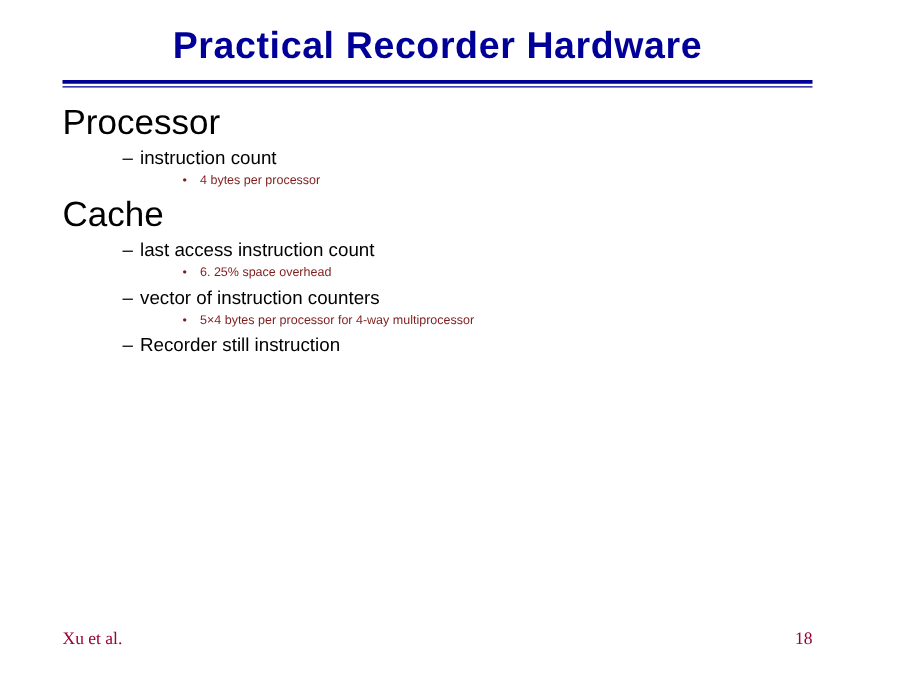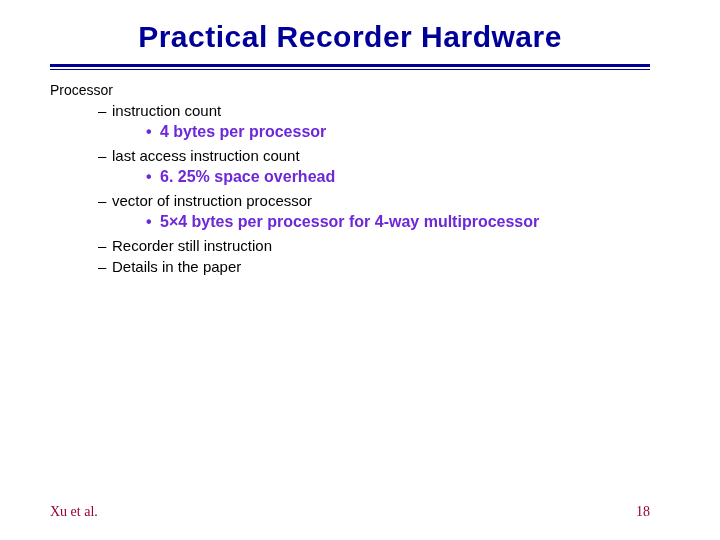--- a/index.html
+++ b/index.html
@@ -3,23 +3,23 @@
 <meta charset="utf-8">
 <style>
   * { margin: 0; padding: 0; box-sizing: border-box; }
   html, body { width: 720px; height: 540px; background: #fff; font-family: Arial, Helvetica, sans-serif; }
   .slide { width: 700px; height: 540px; position: relative; padding: 20px 50px 0 50px; }
   .title { color: #000099; font-size: 30px; text-align: center; margin-bottom: 10px; letter-spacing: 0.5px; }
   .title-rule { position: relative; margin-bottom: 12px; }
   .title-rule .bar { height: 3px; background: #000099; width: 100%; }
   .title-rule .thin { height: 1px; background: #000099; width: 100%; margin-top: 2px; }
   .content { margin-top: 4px; }
-  .l1 { font-size: 14px; color: #000; margin-left: 0; margin-top: 4px; margin-bottom: 2px; }
+  .l1 { font-size: 28px; color: #000; margin-left: 0; margin-top: 4px; margin-bottom: 2px; }
   .l2 { font-size: 15px; color: #000; margin-left: 48px; margin-top: 4px; margin-bottom: 2px; }
-  .l3 { font-size: 16px; color: #6d28d9; margin-left: 96px; margin-top: 4px; margin-bottom: 6px; font-weight: bold; }
+  .l3 { font-size: 10px; color: #7f1d1d; margin-left: 96px; margin-top: 4px; margin-bottom: 6px; font-weight: normal; }
   .dash { display: inline-block; width: 14px; }
   .dot { display: inline-block; width: 14px; }
   .footer { position: absolute; bottom: 20px; left: 50px; right: 50px; display: flex; justify-content: space-between; font-family: Georgia, 'Times New Roman', serif; text-align: right; }
   .footer-left { color: #990033; font-size: 14px; }
   .footer-right { color: #990033; font-size: 14px; }
 </style>
 </head>
 <body>
 
 <div class="slide">
@@ -32,39 +32,37 @@
   <div class="content">
 
     <div class="l1">Processor</div>
     <div class="l2">
       <span class="dash">–</span><span>instruction count</span>
     </div>
     <div class="l3">
       <span class="dot">•</span><span>4 bytes per processor</span>
     </div>
 
+    <div class="l1">Cache</div>
     <div class="l2">
       <span class="dash">–</span><span>last access instruction count</span>
     </div>
     <div class="l3">
       <span class="dot">•</span><span>6. 25% space overhead</span>
     </div>
 
     <div class="l2">
-      <span class="dash">–</span><span>vector of instruction processor</span>
+      <span class="dash">–</span><span>vector of instruction counters</span>
     </div>
     <div class="l3">
       <span class="dot">•</span><span>5×4 bytes per processor for 4-way multiprocessor</span>
     </div>
 
     <div class="l2">
       <span class="dash">–</span><span>Recorder still instruction</span>
-    </div>
-    <div class="l2">
-      <span class="dash">–</span><span>Details in the paper</span>
     </div>
 
   </div>
 
   <div class="footer">
     <span class="footer-left">Xu et al.</span>
     <span class="footer-right">18</span>
   </div>
 </div>
 

